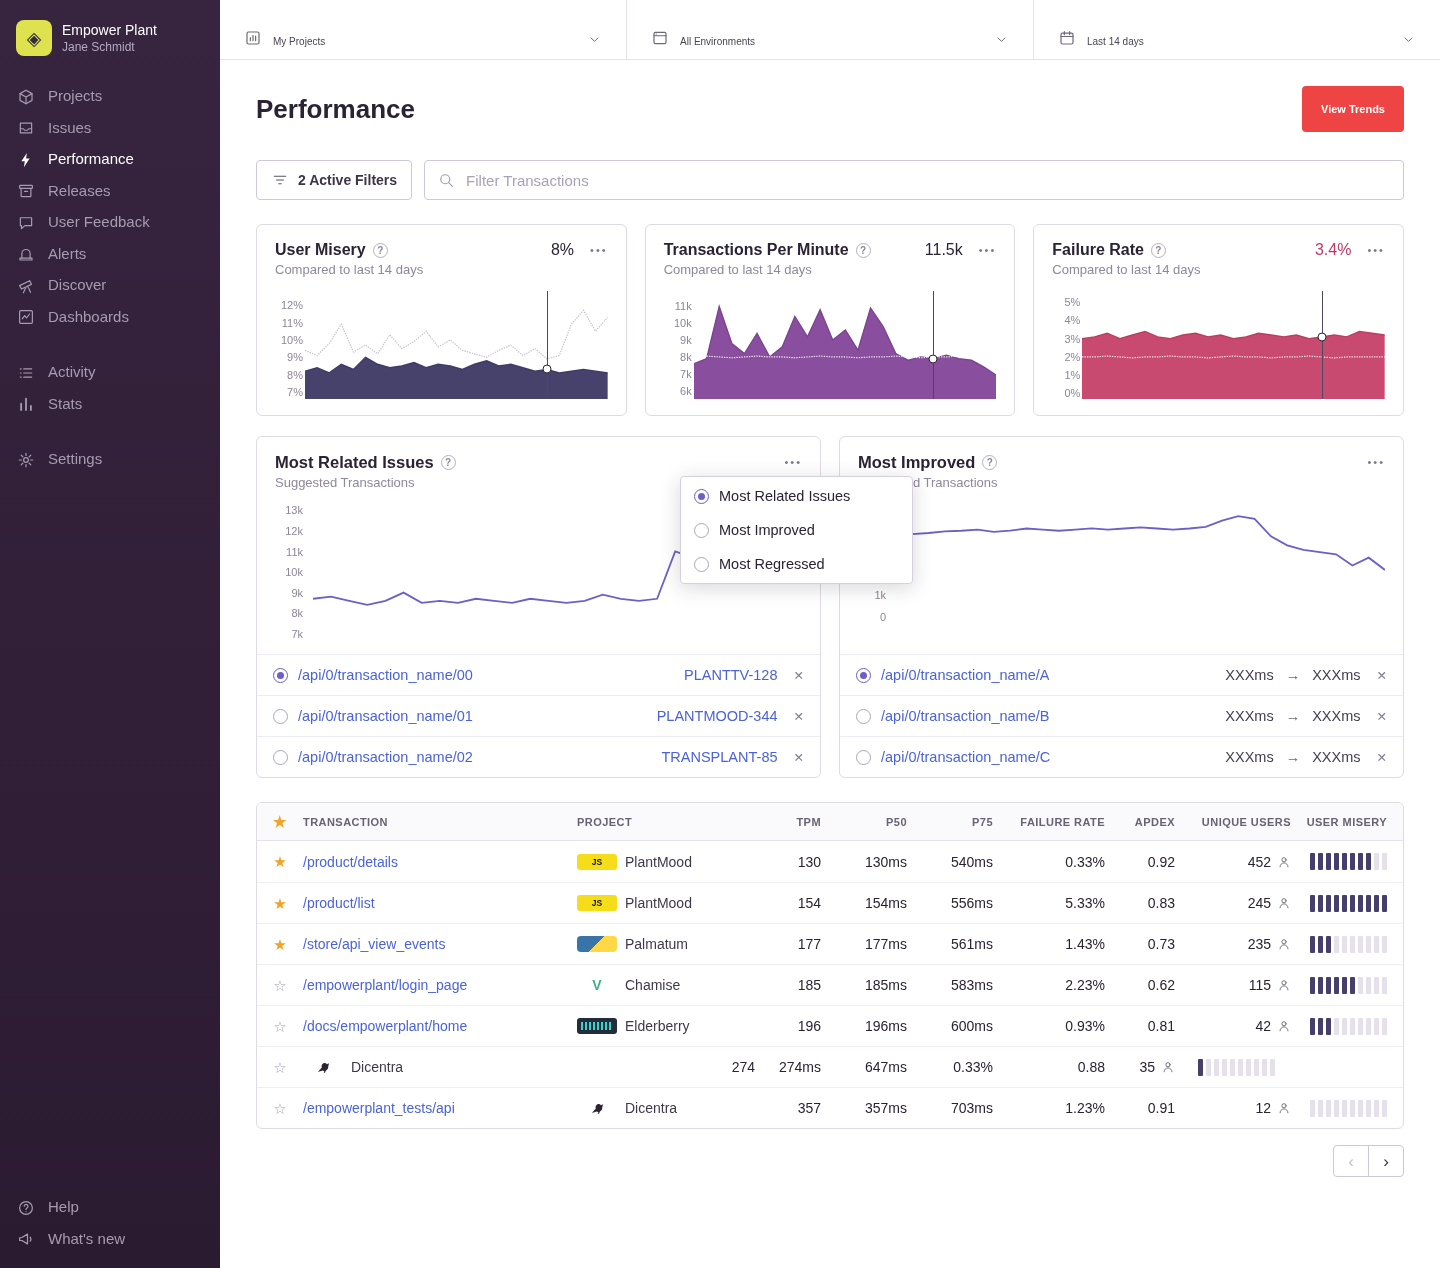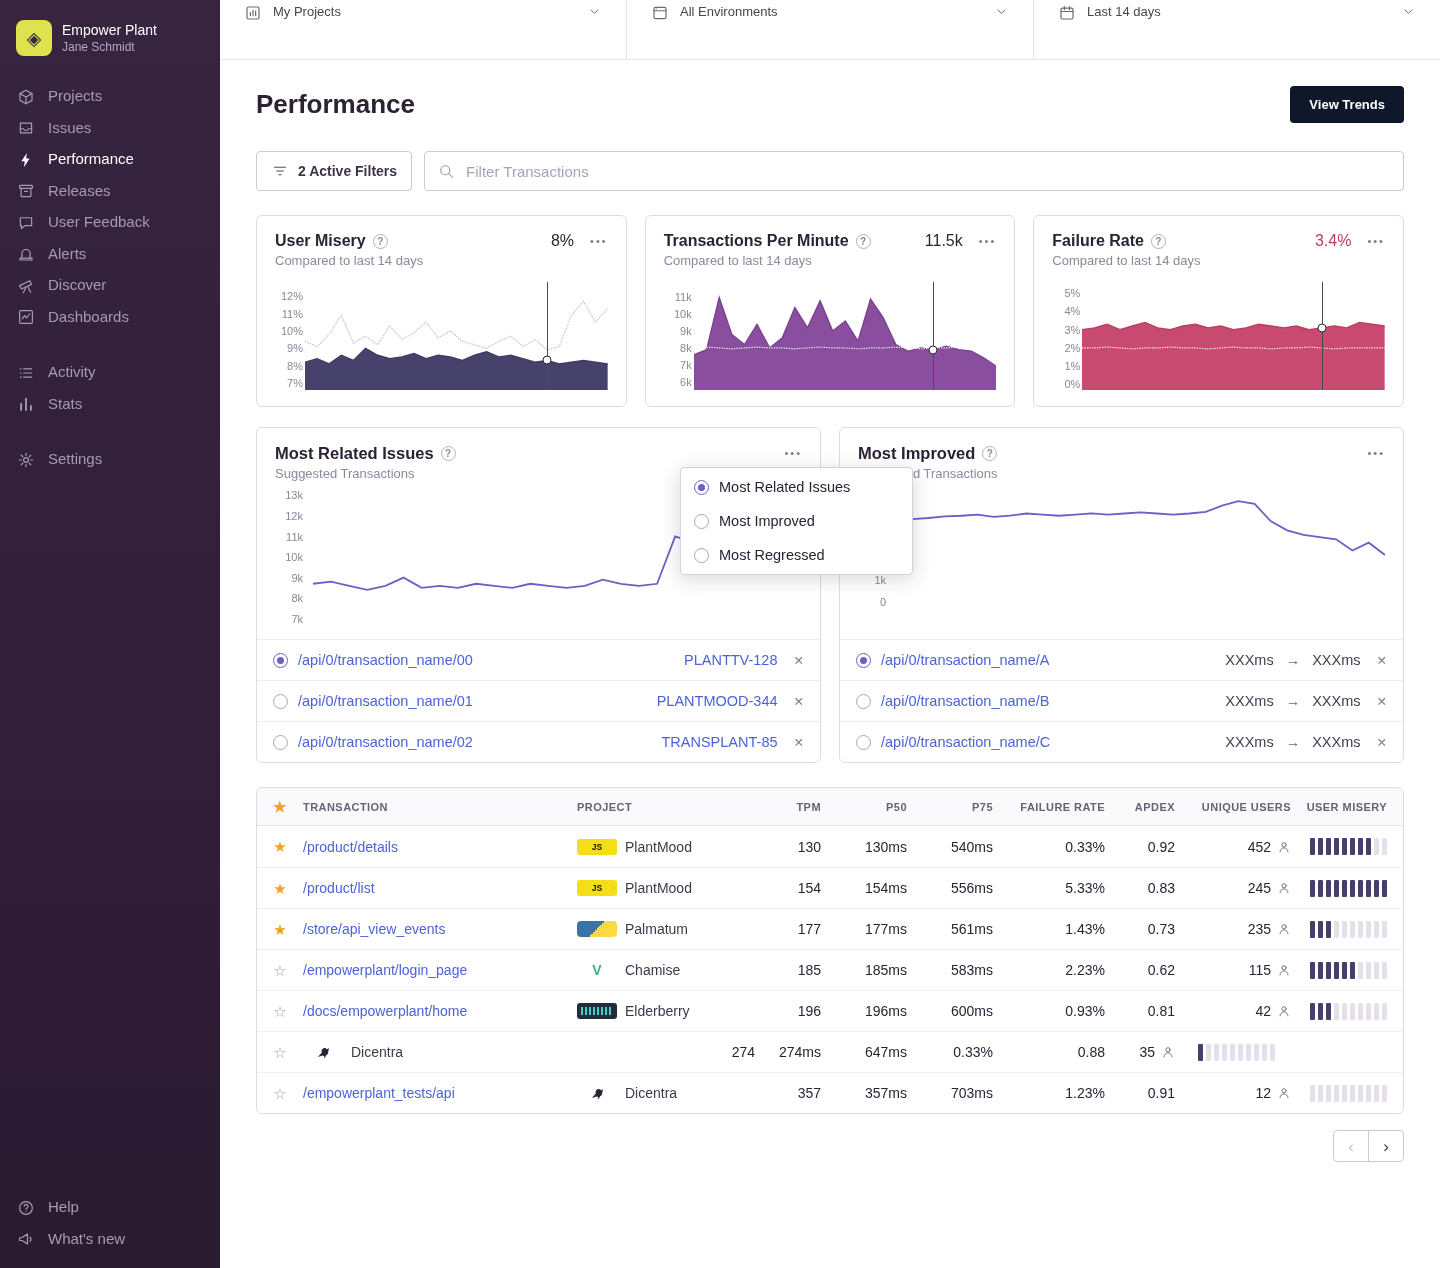--- a/index.html
+++ b/index.html
@@ -22,30 +22,30 @@
   .nav-item{display:flex;align-items:flex-end;gap:12px;padding:6px 16px;font-size:15px;cursor:pointer;line-height:1.3}
   .nav-item .icon{width:20px;flex:none}
   .nav-item.active{color:#fff}
   #nav-secondary,#nav-tertiary{margin-top:24px}
   .side-footer{margin-top:auto}
   .nav-item.divided{border-top:1px solid rgba(255,255,255,.12);margin-top:12px;padding-top:12px}
 
   
   .main{flex:1;display:flex;flex-direction:column;min-width:0;background:#fff}
   .topbar{height:60px;flex:none;border-bottom:1px solid #E7E1EC;display:flex}
-  .selector{flex:1;display:flex;align-items:flex-start;gap:11px;padding:4px 24px;border-right:1px solid #E7E1EC;font-size:13px;color:#4A4352;cursor:pointer}
+  .selector{flex:1;display:flex;align-items:flex-end;gap:11px;padding:12px 24px;border-right:1px solid #E7E1EC;font-size:10px;color:#4A4352;cursor:pointer}
   .selector:last-child{border-right:none}
   .selector .icon{color:#6E6878}
   .selector .chev{margin-left:auto;color:#6E6878}
 
   
   .content{padding:26px 36px 30px;position:relative;flex:1}
   .header-row{display:flex;align-items:center;justify-content:space-between}
   .page-title{font-size:26px;font-weight:600;margin:0;color:#2B2233}
-  .btn-primary{background:#0f172a;color:#fff;border:none;border-radius:4px;font-size:13px;font-weight:600;padding:11px 19px;cursor:pointer;font-family:inherit}
+  .btn-primary{background:#ef4444;color:#fff;border:none;border-radius:4px;font-size:11px;font-weight:600;padding:17px 19px;cursor:pointer;font-family:inherit}
 
   .tabs{display:flex;gap:34px;margin-top:24px;border-bottom:1px solid #E7E1EC}
   .tab{padding-bottom:12px;font-size:15px;color:#5F5868;cursor:pointer;position:relative}
   .tab.active{color:#2B2233}
   .tab.active::after{content:'';position:absolute;left:0;right:0;bottom:-1px;height:4px;background:#6C5FC7;border-radius:2px 2px 0 0}
 
   .filter-row{display:flex;gap:12px;margin-top:28px}
   .filter-btn{display:flex;align-items:center;gap:9px;height:40px;padding:0 14px;border:1px solid #CFC7D8;border-radius:4px;background:#fff;font-size:14px;font-weight:600;color:#3E3446;cursor:pointer;font-family:inherit}
   .filter-btn .icon{color:#57505E}
   .searchbox{flex:1;display:flex;align-items:center;gap:9px;height:40px;border:1px solid #CFC7D8;border-radius:4px;padding:0 12px;background:#fff}
@@ -71,21 +71,21 @@
   .plot{position:relative;flex:1;min-width:0}
   .plot svg{position:absolute;inset:0;width:100%;height:100%;display:block}
   .marker-line{position:absolute;top:-2px;bottom:0;width:1px;background:#4F4858}
   .marker-dot{position:absolute;width:9px;height:9px;border:1.5px solid #2B2233;background:#fff;border-radius:50%;transform:translate(-50%,-50%)}
 
   
   .panels-row{display:grid;grid-template-columns:1fr 1fr;gap:18px;margin-top:20px;position:relative}
   .panel{background:#fff;border:1px solid #E0DAE5;border-radius:6px;padding-top:16px;overflow:hidden}
   .panel-head{padding:0 18px}
   .panel-sub{padding:0 18px}
-  .panel-chart{height:148px;margin:0 18px 0;display:flex;gap:8px}
+  .panel-chart{height:148px;margin:6px 18px 0;display:flex;gap:8px}
   .panel-rows{margin-top:10px}
   .list-row{display:flex;align-items:center;gap:10px;height:41px;padding:0 16px;border-top:1px solid #EFEAF3;font-size:14.5px}
   .link{color:#4C63D8;cursor:pointer;white-space:nowrap;overflow:hidden;text-overflow:ellipsis}
   .xbtn{color:#857D92;font-size:12.5px;margin-left:6px;cursor:pointer;flex:none}
   .ms{color:#453D52}
   .arrow{color:#6E6878;margin:0 2px}
   .radio{width:15px;height:15px;border-radius:50%;border:1.5px solid #ACA4B8;background:#fff;flex:none;display:inline-flex;align-items:center;justify-content:center;cursor:pointer}
   .radio.on{border-color:#6C5FC7}
   .radio.on::after{content:'';width:7px;height:7px;border-radius:50%;background:#6C5FC7}
 

